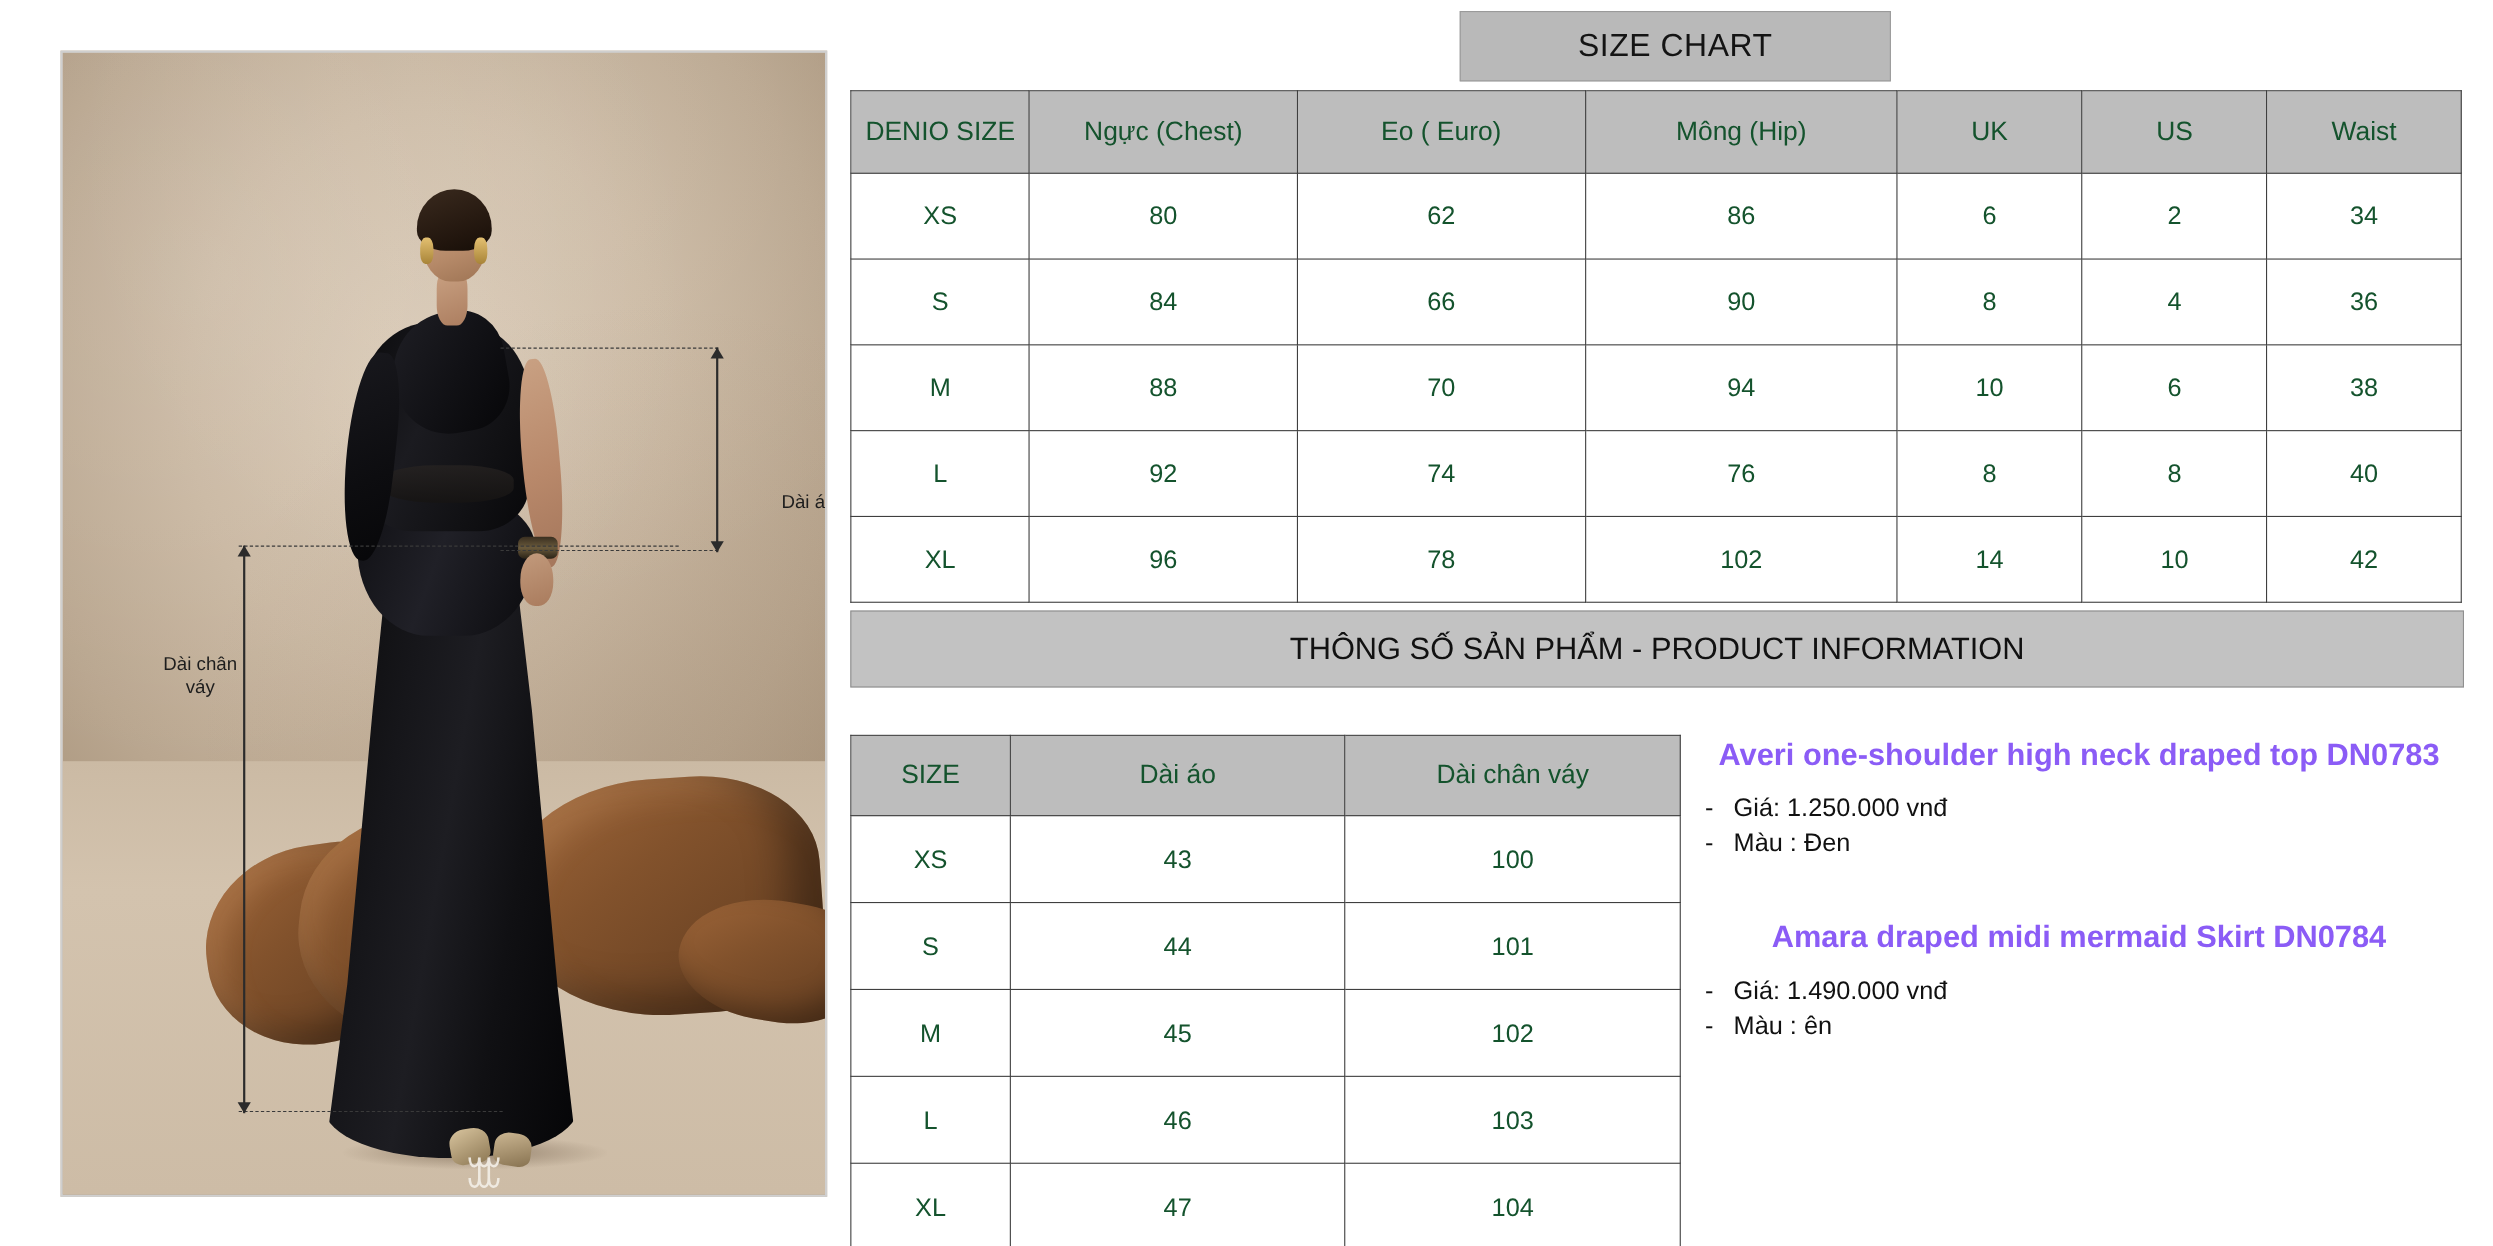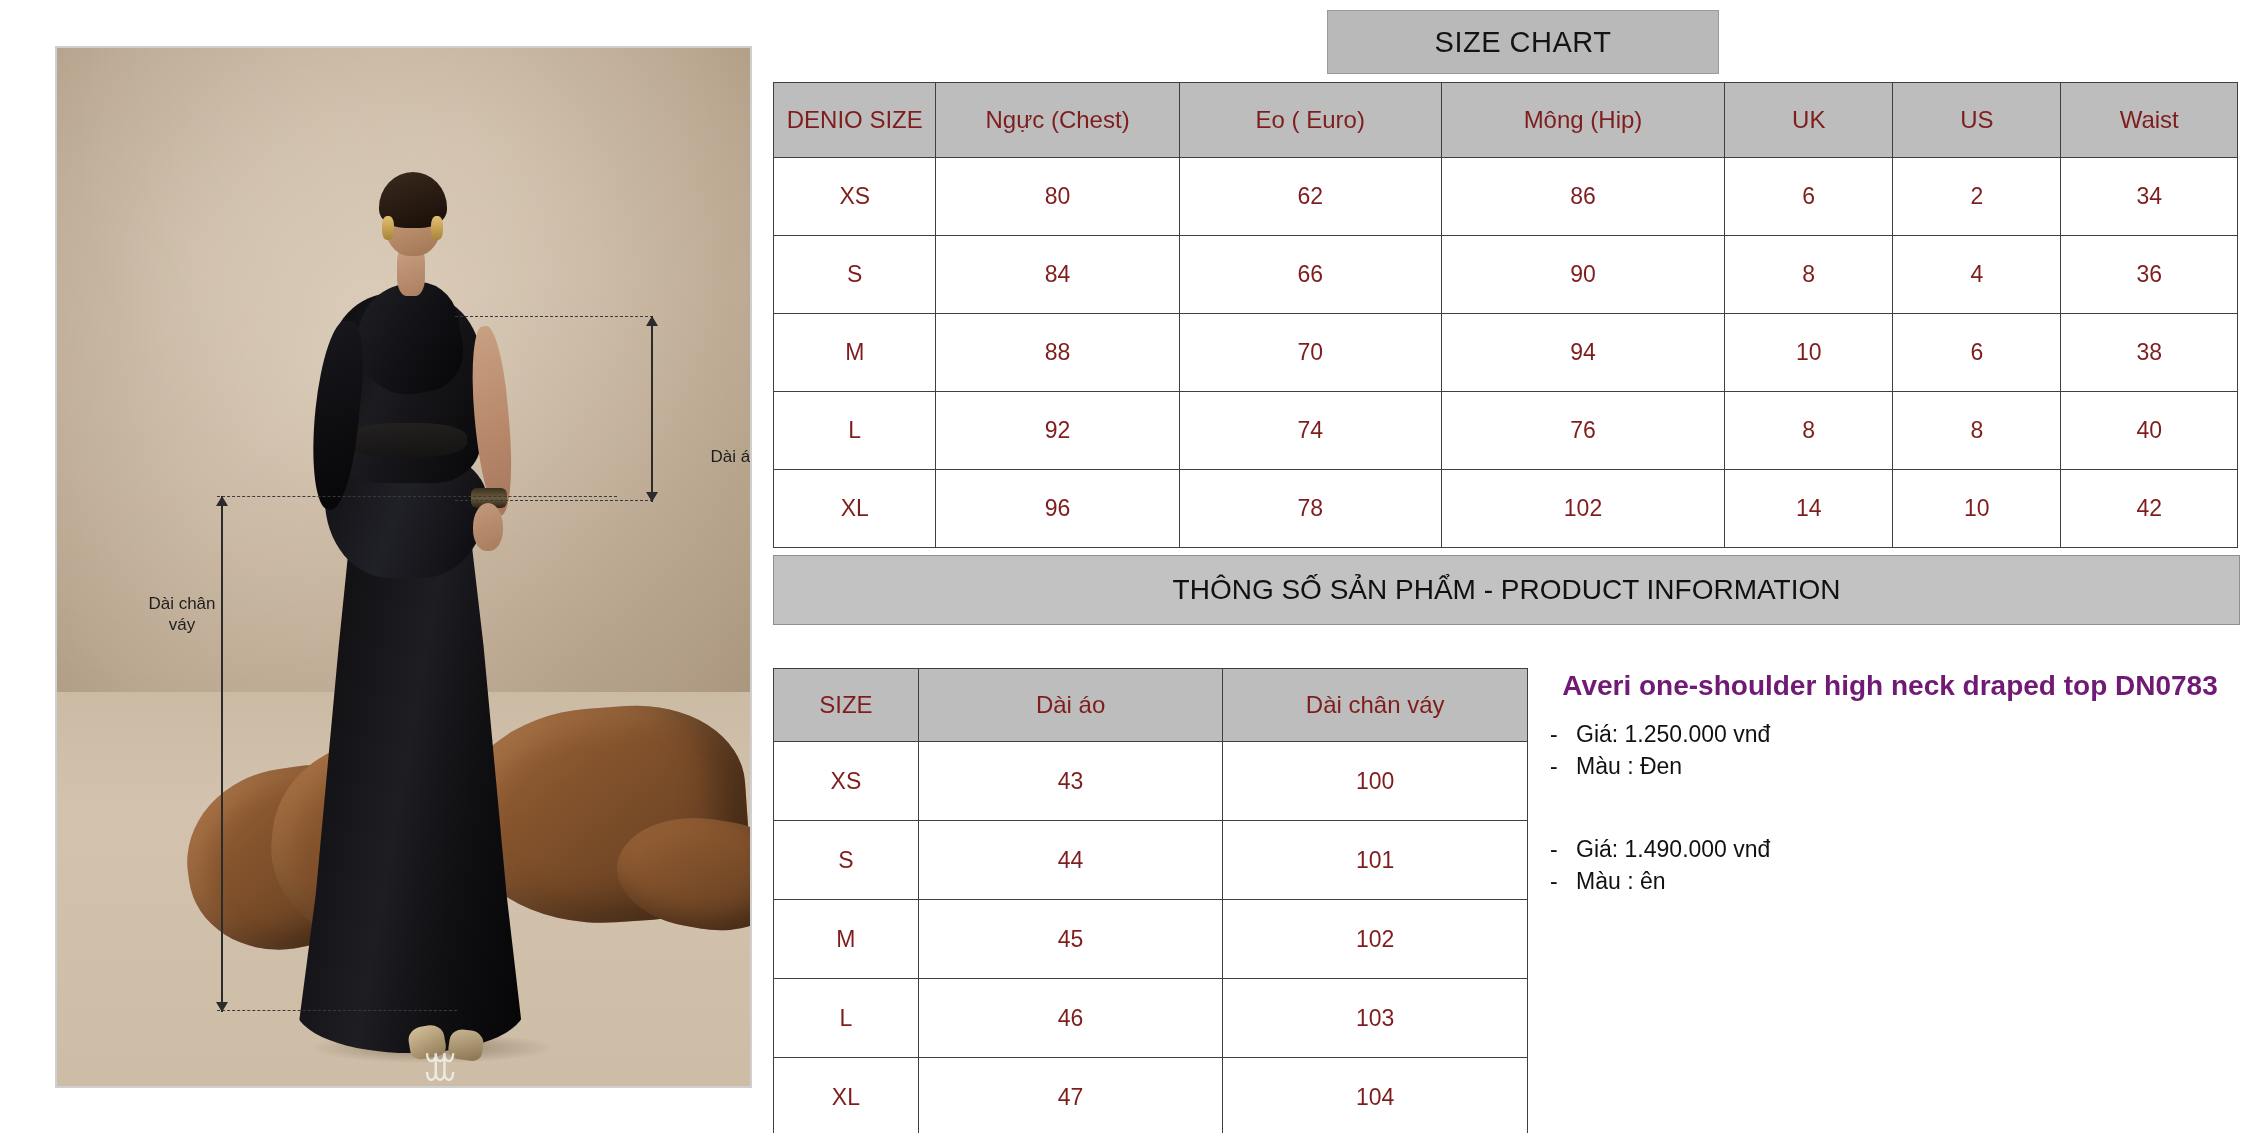--- a/index.html
+++ b/index.html
@@ -229,21 +229,21 @@
 
   table.grid {
     position: absolute;
     border-collapse: collapse;
     background: #ffffff;
   }
   table.grid th, table.grid td {
     border: 1px solid #3f3f3f;
     text-align: center;
     font-size: 23px;
-    color: #7f1d1d;
+    color: #14532d;
     font-weight: normal;
     padding: 0;
   }
   table.grid thead th {
     background: #bdbdbd;
     height: 74px;
     font-size: 24px;
   }
   table.grid tbody td {
     height: 77px;
@@ -282,21 +282,21 @@
     position: absolute;
     left: 1540px;
     top: 668px;
     width: 700px;
   }
   .product-name {
     font-size: 28px;
     font-weight: bold;
     text-align: center;
     line-height: 1.32;
-    color: #701a75;
+    color: #8b5cf6;
     margin: 0 0 14px 0;
     padding: 0 10px;
   }
   .product-meta {
     margin: 0 0 0 10px;
     padding: 0;
     list-style: none;
   }
   .product-meta li {
     font-size: 23px;
@@ -484,20 +484,21 @@
         <span>Giá: 1.250.000 vnđ</span>
       </li>
       <li>
         <span class="dash">-</span>
         <span>Màu : Đen</span>
       </li>
     </ul>
   </div>
 
   <div class="product-block">
+    <p class="product-name">Amara draped midi mermaid Skirt DN0784</p>
     <ul class="product-meta">
       <li>
         <span class="dash">-</span>
         <span>Giá: 1.490.000 vnđ</span>
       </li>
       <li>
         <span class="dash">-</span>
         <span>Màu : ên</span>
       </li>
     </ul>

